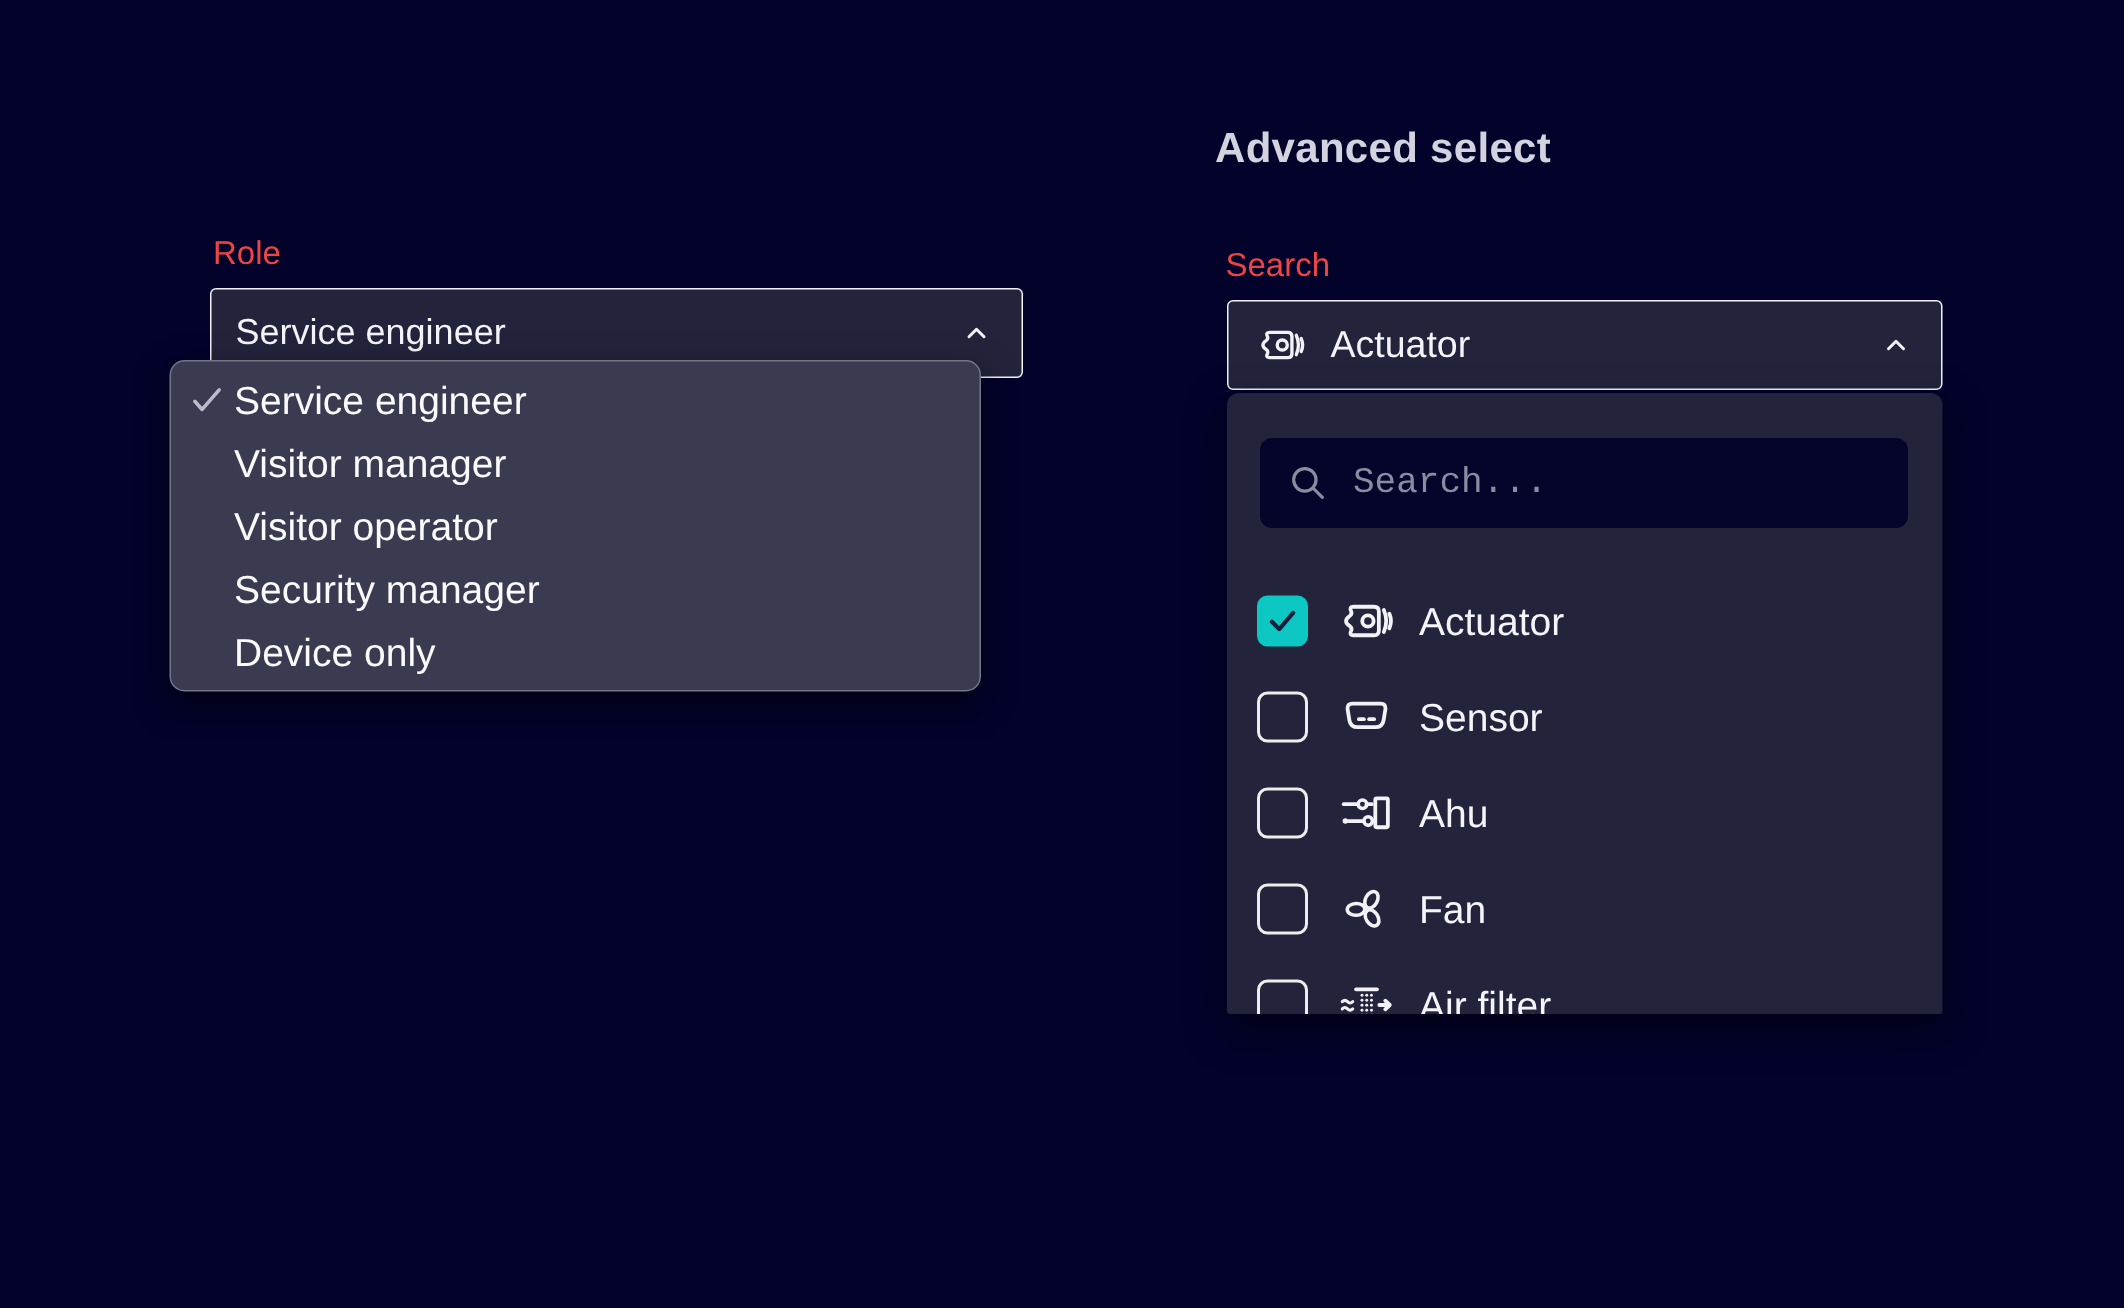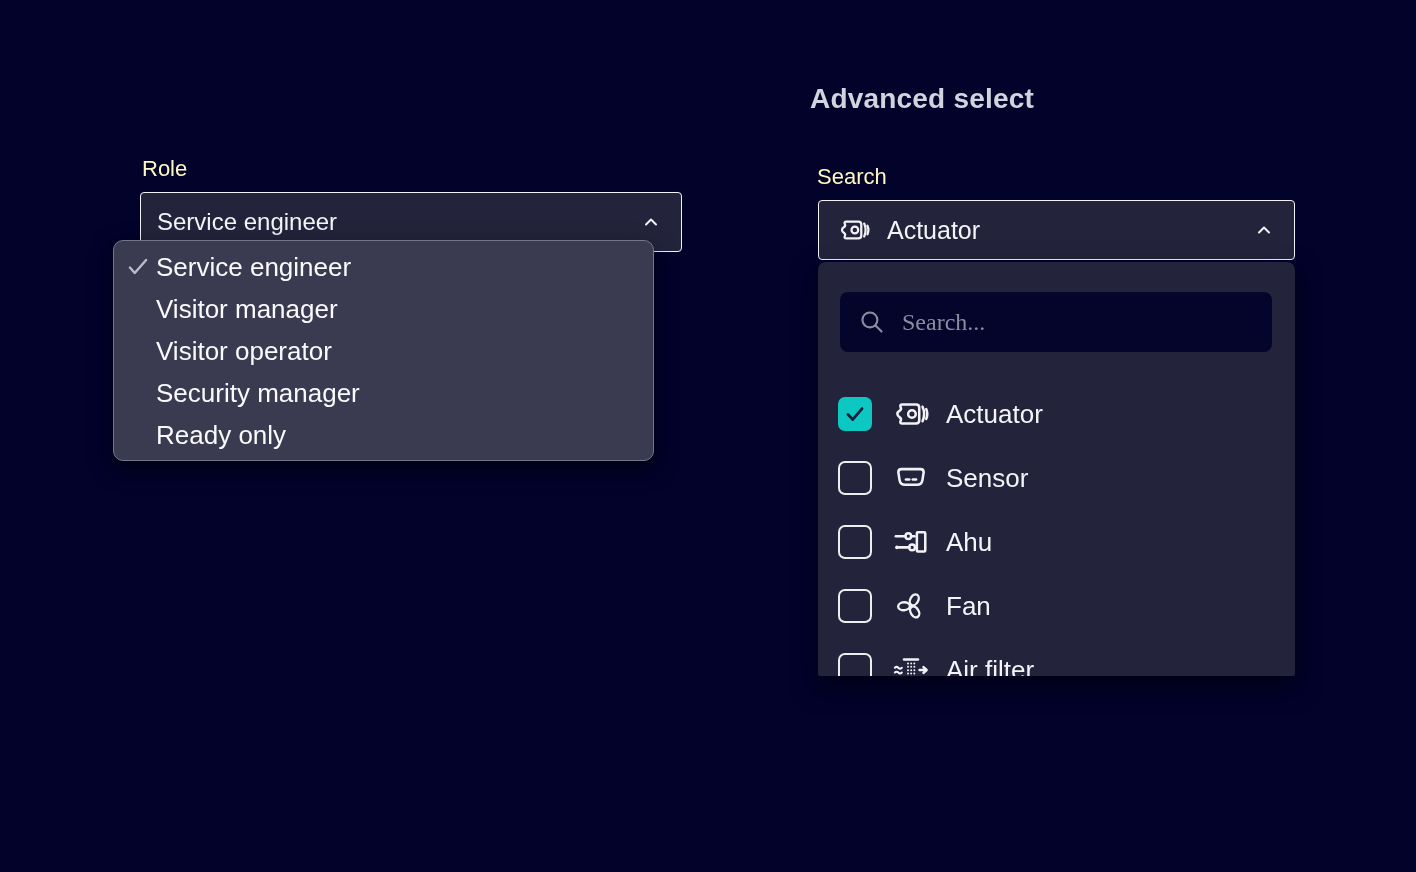--- a/index.html
+++ b/index.html
@@ -12,21 +12,21 @@
     color:#f2f2f6;
   }
   .canvas { position:absolute; inset:0; }
 
   .section-title {
     position:absolute;
     font-size:28px; font-weight:700; color:#d3d3df; letter-spacing:.2px;
   }
   .field-label {
     position:absolute;
-    font-size:22px; color:#fef9c3;
+    font-size:22px; color:#ef4444;
   }
 
   
   .select-box {
     position:absolute;
     background:#23233c;
     border:1px solid #f2f2f6;
     border-radius:4px;
     display:flex; align-items:center;
     cursor:pointer;
@@ -73,21 +73,21 @@
     z-index:4;
   }
   .search-box {
     position:absolute; left:22px; top:30px; width:432px; height:60px;
     background:#05052c; border-radius:8px;
     display:flex; align-items:center;
   }
   .search-box .mag { width:28px; height:28px; color:#8c8ca0; margin:0 16px 0 18px; flex:none; }
   .search-box input {
     background:transparent; border:none; outline:none;
-    font-family:Liberation Serif, serif;
+    font-family:Liberation Mono, monospace;
     font-size:24px; color:#f97316; width:330px;
   }
   .search-box input::placeholder { color:#8c8ca0; }
 
   .adv-rows { position:absolute; left:0; top:120px; width:100%; }
   .adv-row {
     position:relative; height:64px;
     display:flex; align-items:center;
     cursor:pointer;
   }
@@ -209,21 +209,21 @@
         <span>Visitor operator</span>
       </div>
 
       <div class="opt-row">
 
         <span>Security manager</span>
       </div>
 
       <div class="opt-row">
 
-        <span>Ready only</span>
+        <span>Device only</span>
       </div>
     </div>
 
   <div class="section-title" style="left:810px; top:83px;">Advanced select</div>
 
   <div class="field-label" style="left:817px; top:164px;">Search</div>
 
   <div class="select-box" style="left:818px; top:200px; width:477px; height:60px; padding-left:18px; gap:16px;">
     <svg class="dev-icon">
         <use href="#icon-actuator"></use>

